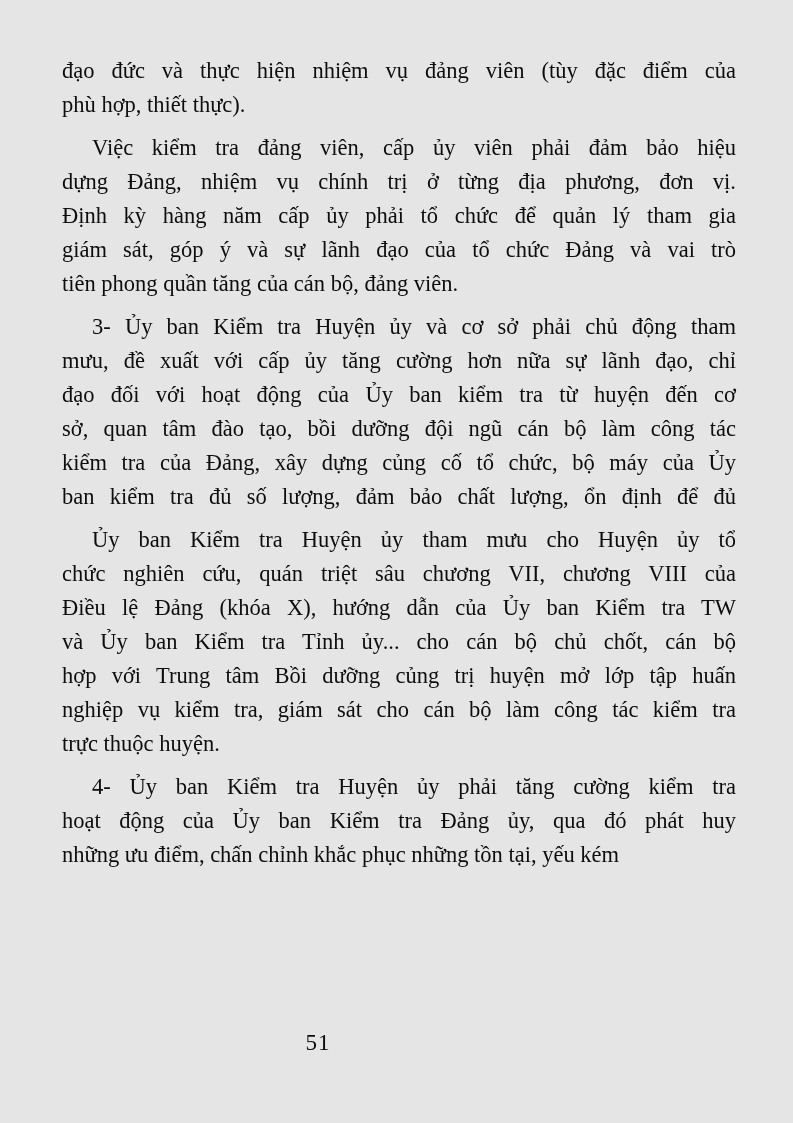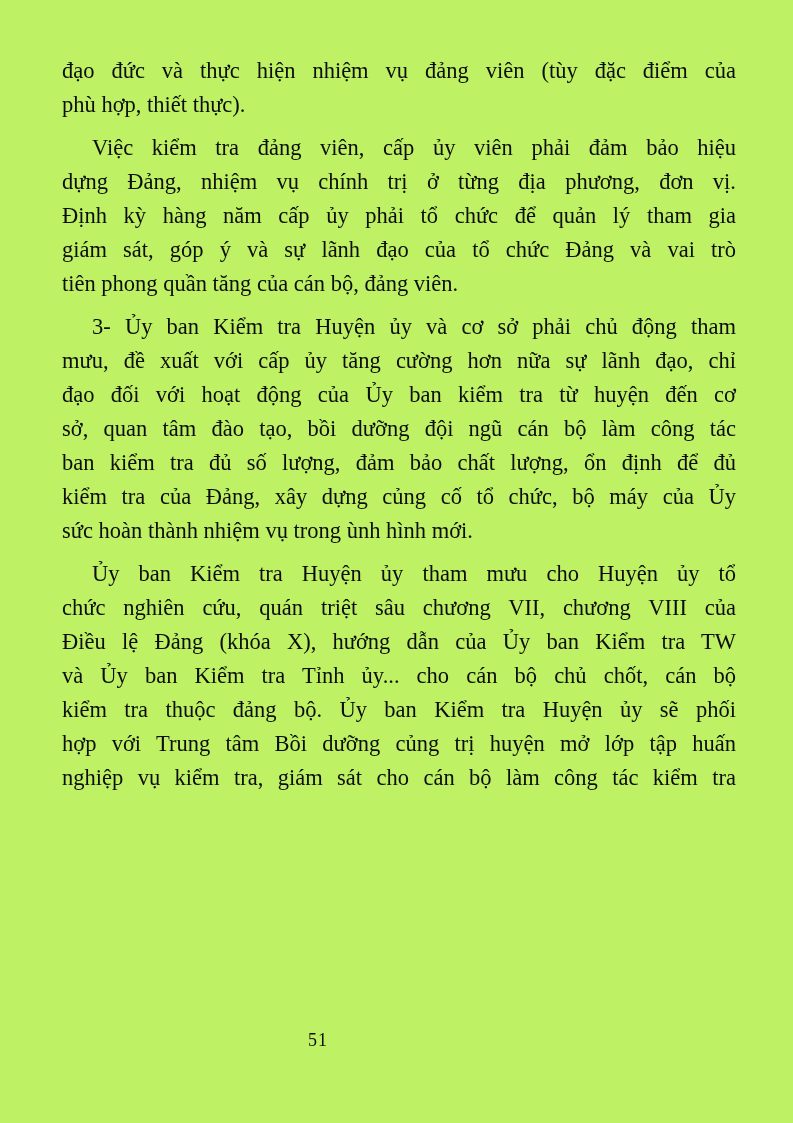--- a/index.html
+++ b/index.html
@@ -11,21 +11,21 @@
     width: 793px;
     height: 1123px;
     position: relative;
     font-family: "Liberation Serif", serif;
     color: #0d0d0d;
     overflow: hidden;
   }
   .page {
     position: absolute;
     inset: 0;
-    background: #bef264;
+    background: #e5e5e5;
   }
   .text-block {
     position: absolute;
     left: 62px;
     top: 54px;
     width: 674px;
     font-size: 22.5px;
     line-height: 34px;
   }
   .paragraph {
@@ -41,21 +41,21 @@
   }
   .paragraph.indent .line.first {
     text-indent: 30px;
   }
   .page-number {
     position: absolute;
     top: 1030px;
     left: 0;
     width: 636px;
     text-align: center;
-    font-size: 18px;
+    font-size: 23px;
     letter-spacing: 1px;
   }
 </style>
 </head>
 <body>
 
 <div class="page">
   <div class="text-block">
       <div class="paragraph">
         <div class="line first">đạo đức và thực hiện nhiệm vụ đảng viên (tùy đặc điểm của</div>
@@ -66,28 +66,32 @@
         <div class="line">dựng Đảng, nhiệm vụ chính trị ở từng địa phương, đơn vị.</div>
         <div class="line">Định kỳ hàng năm cấp ủy phải tổ chức để quản lý tham gia</div>
         <div class="line">giám sát, góp ý và sự lãnh đạo của tổ chức Đảng và vai trò</div>
         <div class="line last">tiên phong quần tăng của cán bộ, đảng viên.</div>
       </div>
       <div class="paragraph indent">
         <div class="line first">3- Ủy ban Kiểm tra Huyện ủy và cơ sở phải chủ động tham</div>
         <div class="line">mưu, đề xuất với cấp ủy tăng cường hơn nữa sự lãnh đạo, chỉ</div>
         <div class="line">đạo đối với hoạt động của Ủy ban kiểm tra từ huyện đến cơ</div>
         <div class="line">sở, quan tâm đào tạo, bồi dưỡng đội ngũ cán bộ làm công tác</div>
+        <div class="line">kiểm tra của Đảng, xây dựng củng cố tổ chức, bộ máy của Ủy</div>
         <div class="line">ban kiểm tra đủ số lượng, đảm bảo chất lượng, ổn định để đủ</div>
-        <div class="line">kiểm tra của Đảng, xây dựng củng cố tổ chức, bộ máy của Ủy</div>
-        <div class="line last">sức hoàn thành nhiệm vụ trong ùnh hình mới.</div>
       </div>
       <div class="paragraph indent">
         <div class="line first">Ủy ban Kiểm tra Huyện ủy tham mưu cho Huyện ủy tổ</div>
         <div class="line">chức nghiên cứu, quán triệt sâu chương VII, chương VIII của</div>
         <div class="line">Điều lệ Đảng (khóa X), hướng dẫn của Ủy ban Kiểm tra TW</div>
         <div class="line">và Ủy ban Kiểm tra Tỉnh ủy... cho cán bộ chủ chốt, cán bộ</div>
-        <div class="line">kiểm tra thuộc đảng bộ. Ủy ban Kiểm tra Huyện ủy sẽ phối</div>
         <div class="line">hợp với Trung tâm Bồi dưỡng củng trị huyện mở lớp tập huấn</div>
         <div class="line">nghiệp vụ kiểm tra, giám sát cho cán bộ làm công tác kiểm tra</div>
+        <div class="line last">trực thuộc huyện.</div>
+      </div>
+      <div class="paragraph indent">
+        <div class="line first">4- Ủy ban Kiểm tra Huyện ủy phải tăng cường kiểm tra</div>
+        <div class="line">hoạt động của Ủy ban Kiểm tra Đảng ủy, qua đó phát huy</div>
+        <div class="line last">những ưu điểm, chấn chỉnh khắc phục những tồn tại, yếu kém</div>
       </div>
     </div>
   <div class="page-number">51</div>
 </div>
 
 </body></html>

